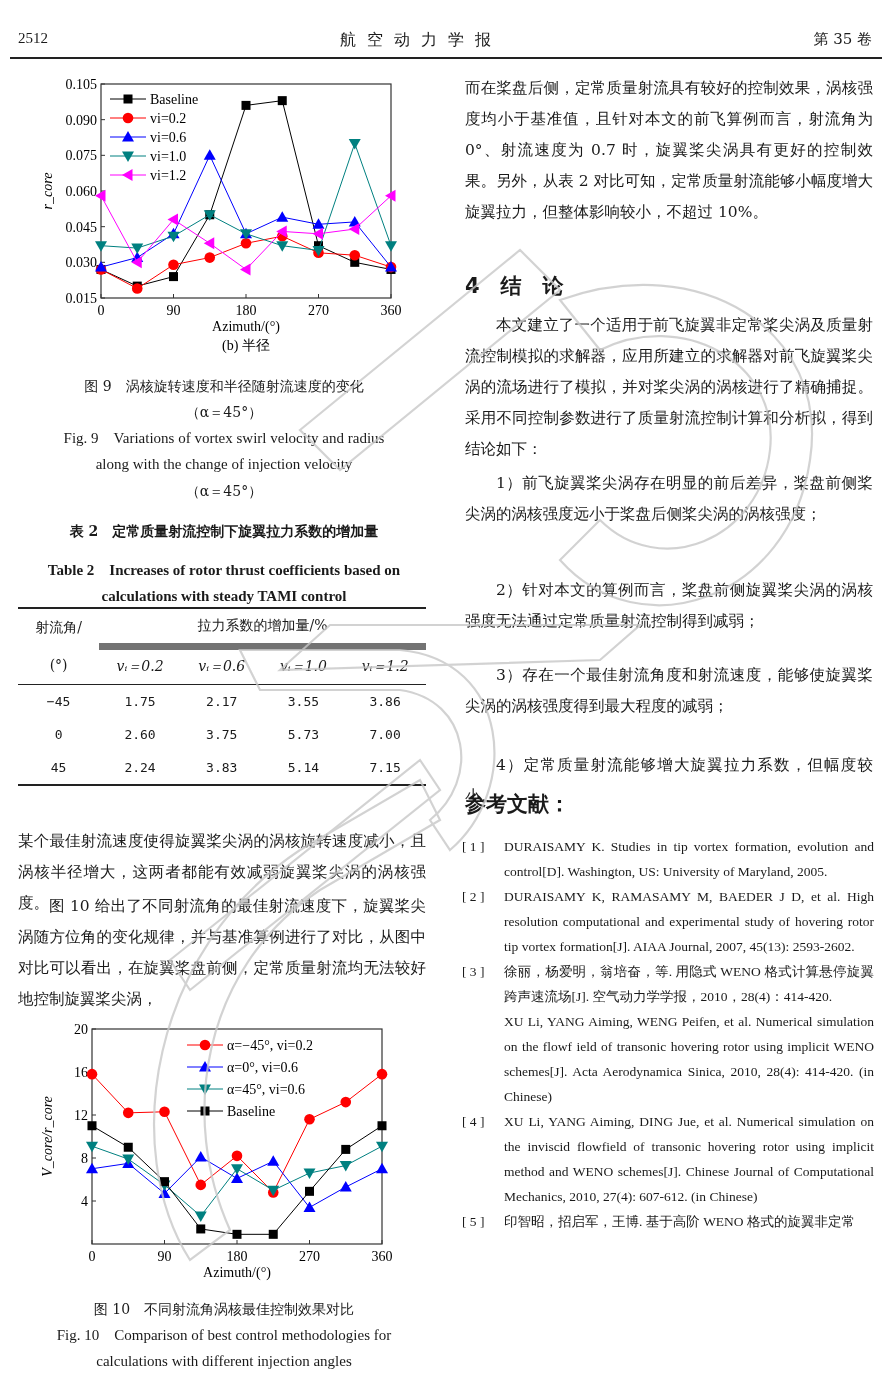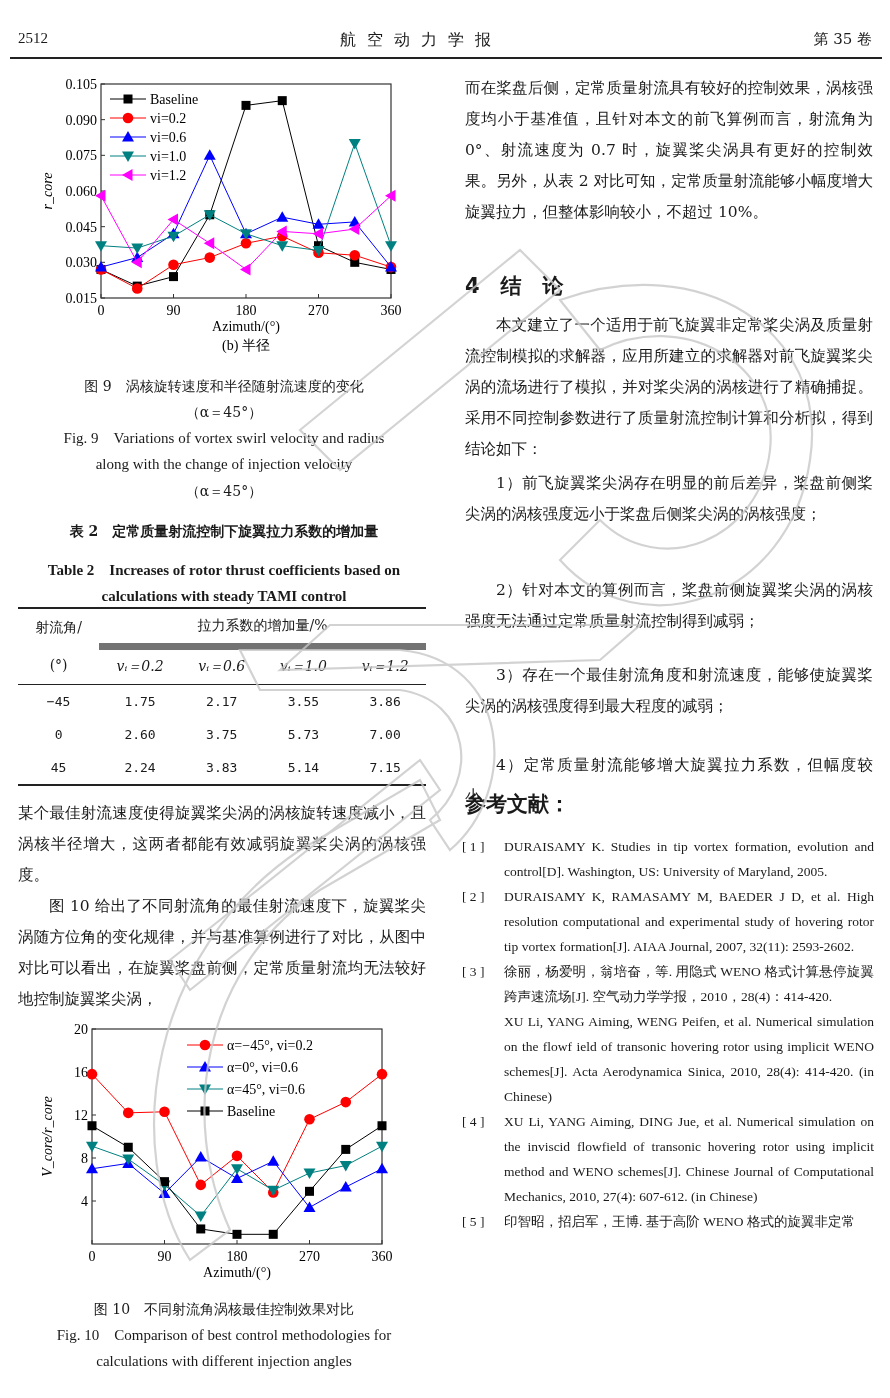--- a/index.html
+++ b/index.html
@@ -194,21 +194,21 @@
   <tr class="data-row">
     <td class="rule-bot">45</td>
     <td class="rule-bot">2.24</td>
     <td class="rule-bot">3.83</td>
     <td class="rule-bot">5.14</td>
     <td class="rule-bot">7.15</td>
   </tr>
 </tbody>
   </table>
 
-<div class="para" style="left:18px; top:798px; width:408px;">某个最佳射流速度使得旋翼桨尖涡的涡核旋转速度减小，且涡核半径增大，这两者都能有效减弱旋翼桨尖涡的涡核强度。</div>
+<div class="para" style="left:18px; top:826px; width:408px;">某个最佳射流速度使得旋翼桨尖涡的涡核旋转速度减小，且涡核半径增大，这两者都能有效减弱旋翼桨尖涡的涡核强度。</div>
 <div class="para indent" style="left:18px; top:891px; width:408px;">图 10 给出了不同射流角的最佳射流速度下，旋翼桨尖涡随方位角的变化规律，并与基准算例进行了对比，从图中对比可以看出，在旋翼桨盘前侧，定常质量射流均无法较好地控制旋翼桨尖涡，</div>
 
 <svg class="abs" id="chart10" width="380" height="275">
     <rect x="62" y="14" width="290" height="215" fill="none" stroke="#333" stroke-width="1.2"></rect>
     <line x1="62" y1="229" x2="62" y2="225" stroke="#333"></line>
     <text x="62" y="246" text-anchor="middle" font-size="14">0</text>
     <line x1="134.5" y1="229" x2="134.5" y2="225" stroke="#333"></line>
     <text x="134.5" y="246" text-anchor="middle" font-size="14">90</text>
     <line x1="207" y1="229" x2="207" y2="225" stroke="#333"></line>
     <text x="207" y="246" text-anchor="middle" font-size="14">180</text>
@@ -305,21 +305,21 @@
 <div class="para indent" style="left:465px; top:716px; width:408px;margin-top:34px;">4）定常质量射流能够增大旋翼拉力系数，但幅度较小。</div>
 <div class="sec" style="top:790px;">参考文献：</div>
 
 <div class="refs" style="top:834px;">
   <div class="ref">
     <span class="ref-num">[ 1 ]</span>
     <span class="ref-body">DURAISAMY K. Studies in tip vortex formation, evolution and control[D]. Washington, US: University of Maryland, 2005.</span>
   </div>
   <div class="ref">
     <span class="ref-num">[ 2 ]</span>
-    <span class="ref-body">DURAISAMY K, RAMASAMY M, BAEDER J D, et al. High resolution computational and experimental study of hovering rotor tip vortex formation[J]. AIAA Journal, 2007, 32(11): 2593-2602.</span>
+    <span class="ref-body">DURAISAMY K, RAMASAMY M, BAEDER J D, et al. High resolution computational and experimental study of hovering rotor tip vortex formation[J]. AIAA Journal, 2007, 45(13): 2593-2602.</span>
   </div>
   <div class="ref">
     <span class="ref-num">[ 3 ]</span>
     <span class="ref-body">
       <div>徐丽，杨爱明，翁培奋，等. 用隐式 WENO 格式计算悬停旋翼跨声速流场[J]. 空气动力学学报，2010，28(4)：414-420.</div>
       <div>XU Li, YANG Aiming, WENG Peifen, et al. Numerical simulation on the flowf ield of transonic hovering rotor using implicit WENO schemes[J]. Acta Aerodynamica Sinica, 2010, 28(4): 414-420. (in Chinese)</div>
     </span>
   </div>
   <div class="ref">
     <span class="ref-num">[ 4 ]</span>

